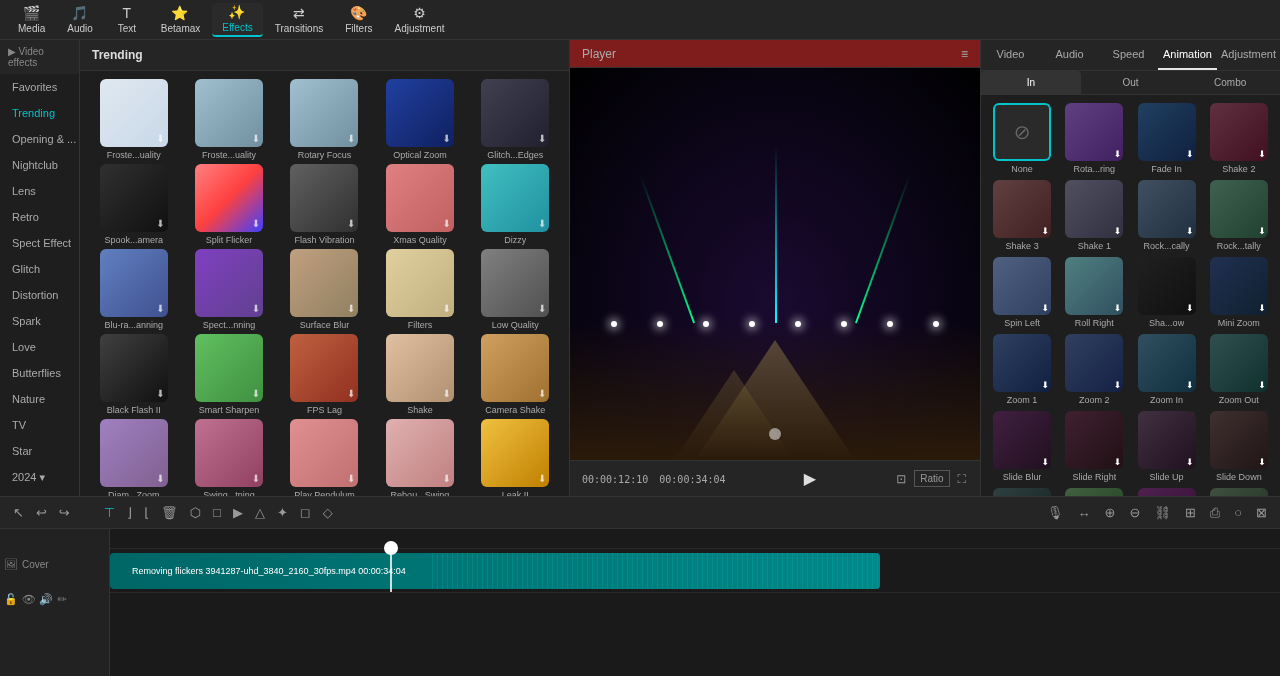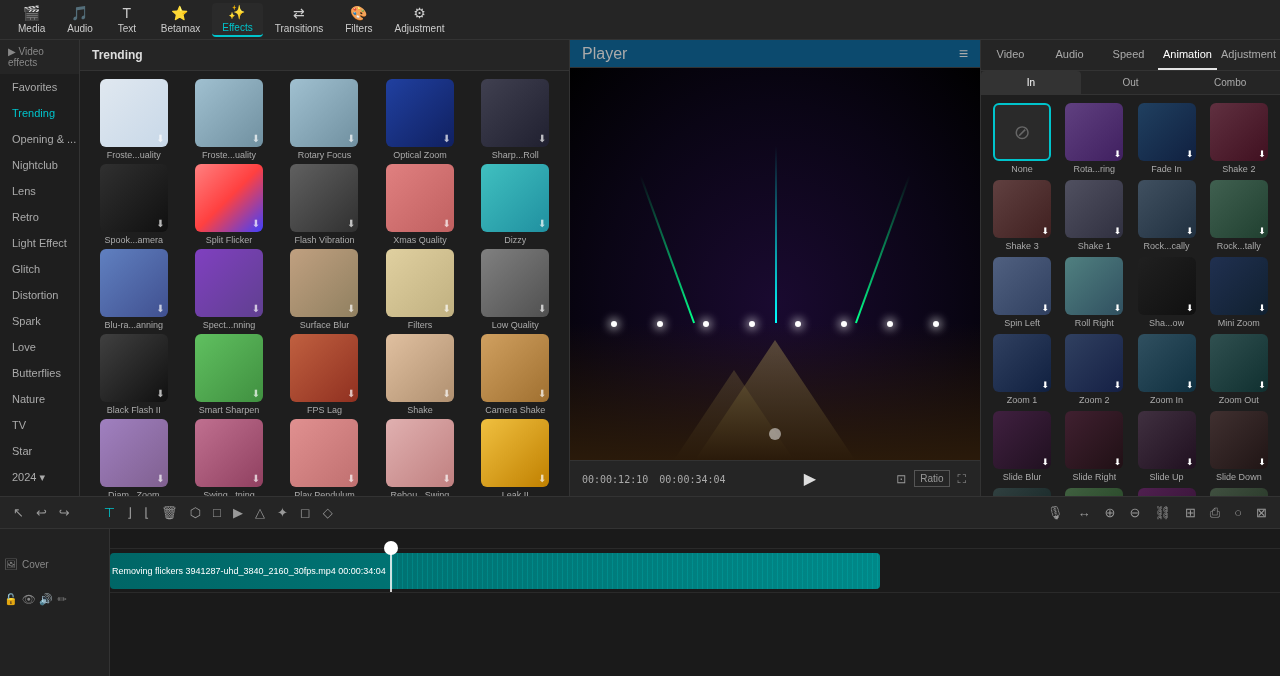--- a/index.html
+++ b/index.html
@@ -82,22 +82,22 @@
 
     
     .player-area {
       flex: 1;
       background: #1a1a1a;
       display: flex;
       flex-direction: column;
       min-width: 0;
     }
     .player-header {
-      height: 28px; background: #0c4a6e; display: flex; align-items: center; padding: 0 12px;
-      font-size: 16px; color: #aaa; border-bottom: 1px solid #333; justify-content: space-between;
+      height: 28px; background: #7f1d1d; display: flex; align-items: center; padding: 0 12px;
+      font-size: 12px; color: #aaa; border-bottom: 1px solid #333; justify-content: space-between;
     }
     .player-view {
       flex: 1; background: #111; display: flex; align-items: center; justify-content: center;
       position: relative;
     }
     .player-concert {
       width: 100%; height: 100%;
       background: radial-gradient(ellipse at 50% 60%, #1a0a30 0%, #0a0515 60%, #000 100%);
       display: flex; align-items: center; justify-content: center; position: relative;
     }
@@ -357,21 +357,21 @@
 
   <div class="left-panel">
     <div class="video-effects-header">▶ Video effects</div>
     <div id="left-nav-items">
         <div class="left-nav-item">Favorites</div>
         <div class="left-nav-item active">Trending</div>
         <div class="left-nav-item">Opening &amp; ...</div>
         <div class="left-nav-item">Nightclub</div>
         <div class="left-nav-item">Lens</div>
         <div class="left-nav-item">Retro</div>
-        <div class="left-nav-item">Light Effect</div>
+        <div class="left-nav-item">Spect Effect</div>
         <div class="left-nav-item">Glitch</div>
         <div class="left-nav-item">Distortion</div>
         <div class="left-nav-item">Spark</div>
         <div class="left-nav-item">Love</div>
         <div class="left-nav-item">Butterflies</div>
         <div class="left-nav-item">Nature</div>
         <div class="left-nav-item">TV</div>
         <div class="left-nav-item">Star</div>
         <div class="left-nav-item">2024 ▾</div>
       </div>
@@ -401,21 +401,21 @@
         <div class="effect-item">
     <div class="effect-thumb thumb-zoom">
       <span class="dl-icon">⬇</span>
     </div>
     <span class="effect-label">Optical Zoom</span>
   </div>
         <div class="effect-item">
     <div class="effect-thumb thumb-edges">
       <span class="dl-icon">⬇</span>
     </div>
-    <span class="effect-label">Sharp...Roll</span>
+    <span class="effect-label">Glitch...Edges</span>
   </div>
         <div class="effect-item">
     <div class="effect-thumb thumb-spook">
       <span class="dl-icon">⬇</span>
     </div>
     <span class="effect-label">Spook...amera</span>
   </div>
         <div class="effect-item">
     <div class="effect-thumb thumb-split">
       <span class="dl-icon">⬇</span>
@@ -785,19 +785,19 @@
         <span style="cursor:pointer;color:#888;">✏</span>
       </div>
     </div>
     <div class="timeline-tracks">
       <div class="track-row" style="height:20px;"></div>
       <div class="track-row">
         <div class="timeline-playhead-top">
           <div class="playhead-handle"></div>
         </div>
         <div class="video-track-clip" style="left:0; width:770px;">
-          <div style="padding:2px 2px; font-size:9px; color:#fff; white-space:nowrap; overflow:hidden;">Removing flickers  3941287-uhd_3840_2160_30fps.mp4  00:00:34:04</div>
+          <div style="padding:2px 22px; font-size:9px; color:#fff; white-space:nowrap; overflow:hidden;">Removing flickers  3941287-uhd_3840_2160_30fps.mp4  00:00:34:04</div>
           <div class="clip-waveform"></div>
         </div>
       </div>
     </div>
   </div>
 </div>
 
 </body></html>

